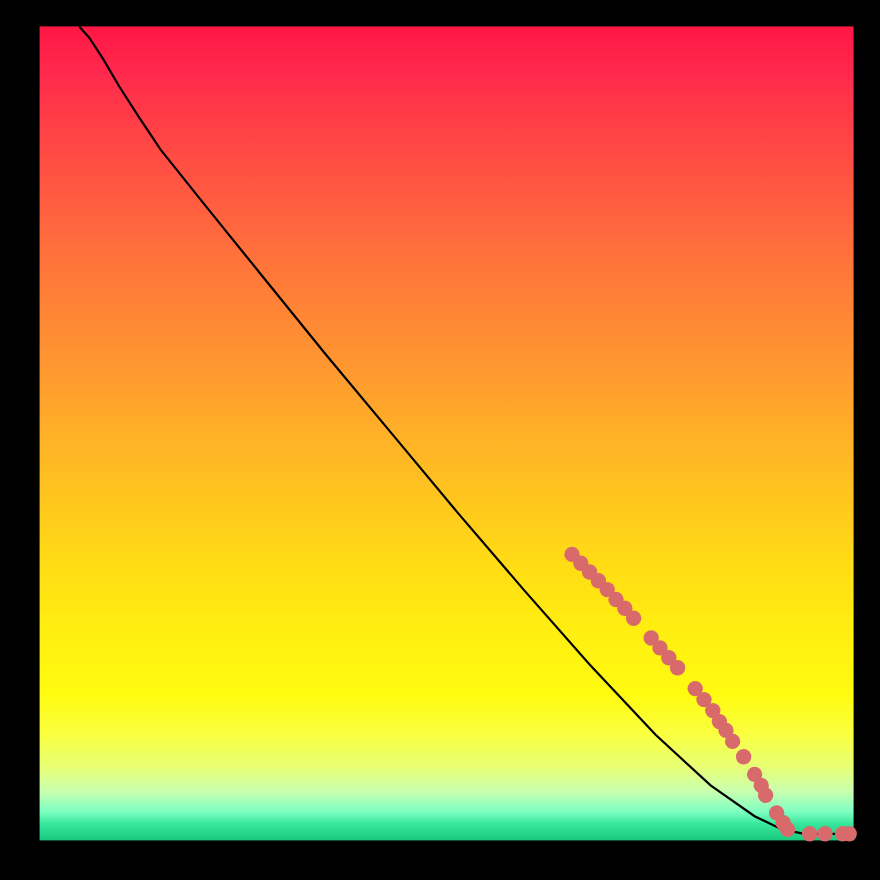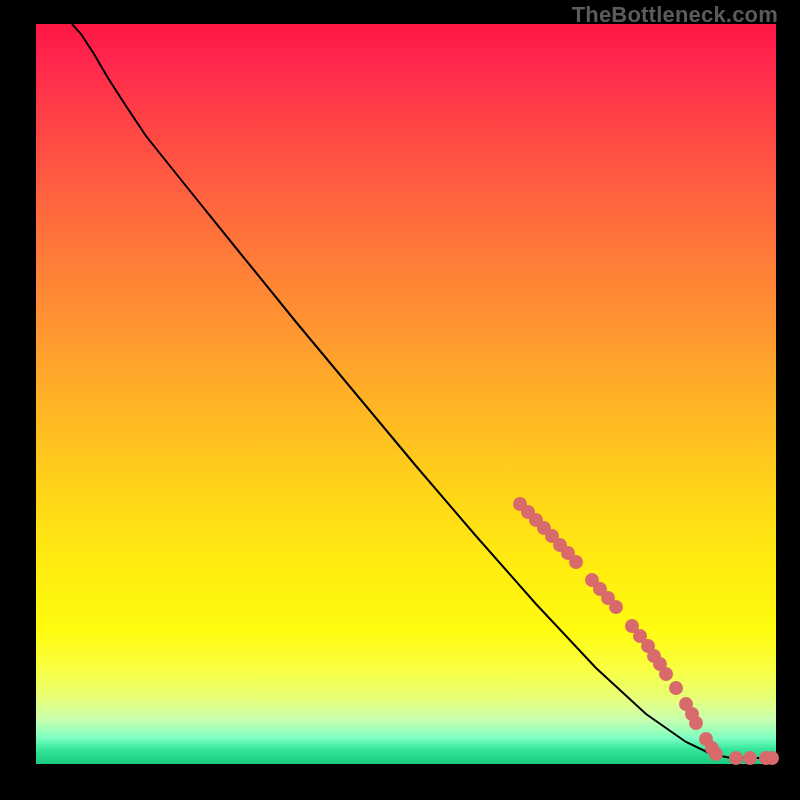--- a/index.html
+++ b/index.html
@@ -62,14 +62,13 @@
           <circle cx="670" cy="715" r="7" class="dot"></circle>
           <circle cx="676" cy="724" r="7" class="dot"></circle>
           <circle cx="680" cy="730" r="7" class="dot"></circle>
           <circle cx="700" cy="734" r="7" class="dot"></circle>
           <circle cx="714" cy="734" r="7" class="dot"></circle>
           <circle cx="730" cy="734" r="7" class="dot"></circle>
           <circle cx="736" cy="734" r="7" class="dot"></circle>
         </g>
     </svg>
   </div>
-  <div class="watermark">TheBottleneck.com</div>
 </div>
 
 </body></html>

